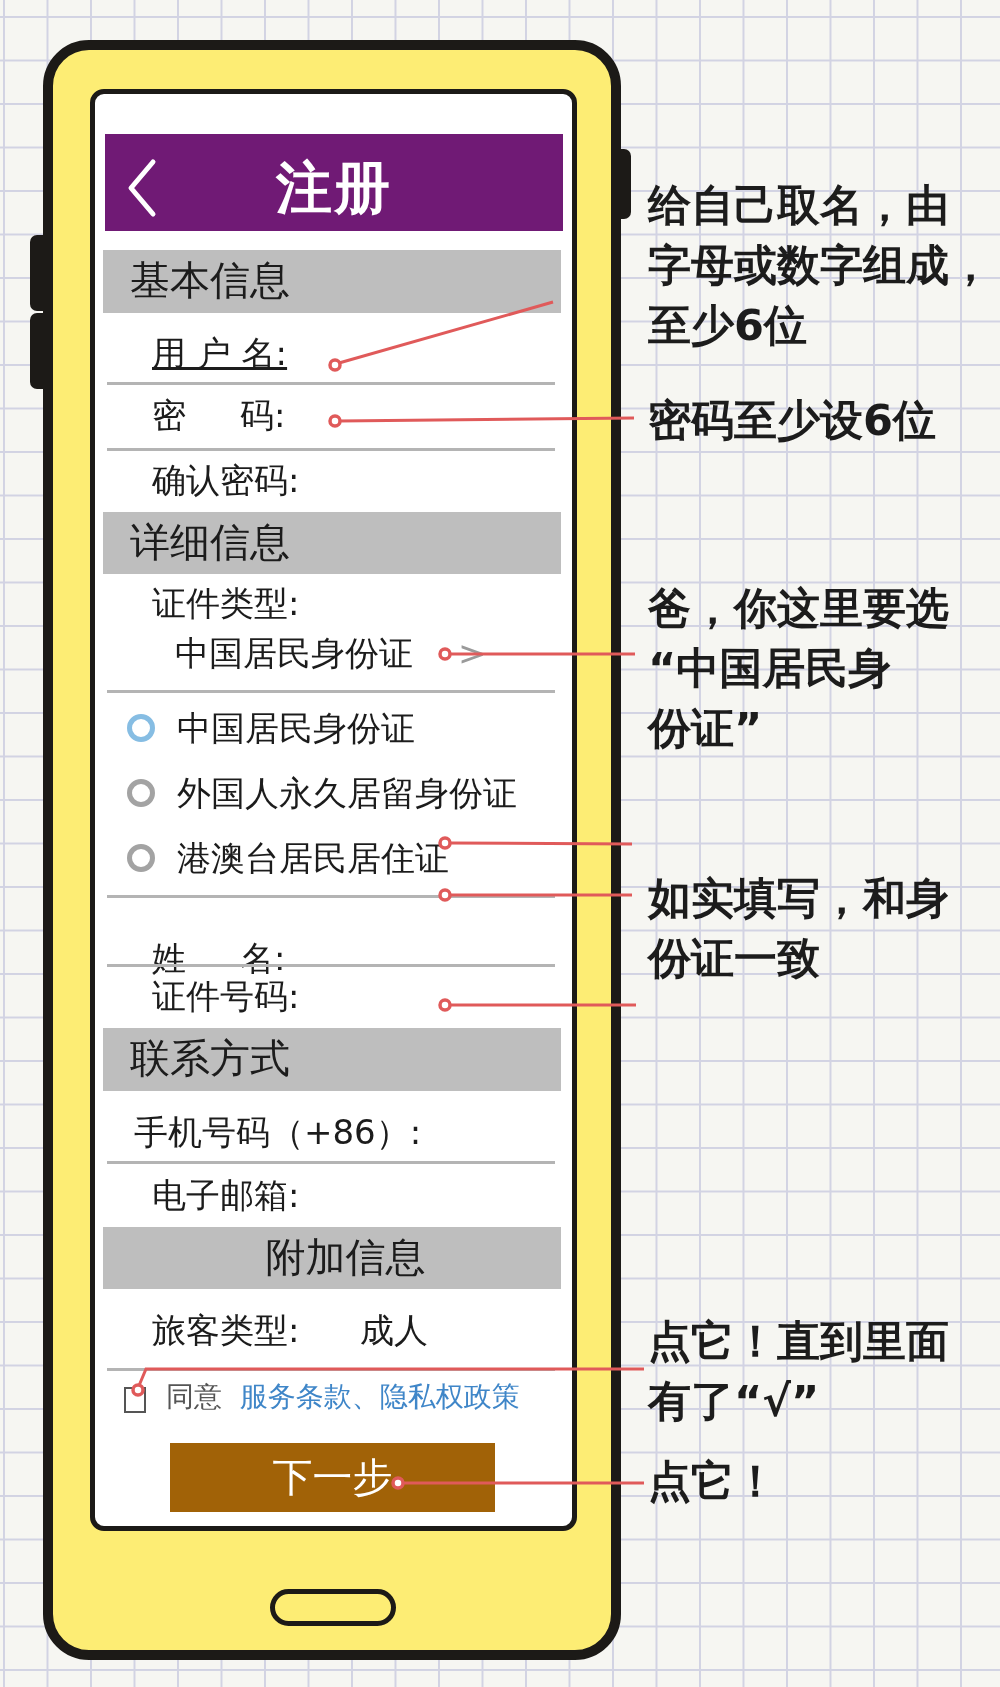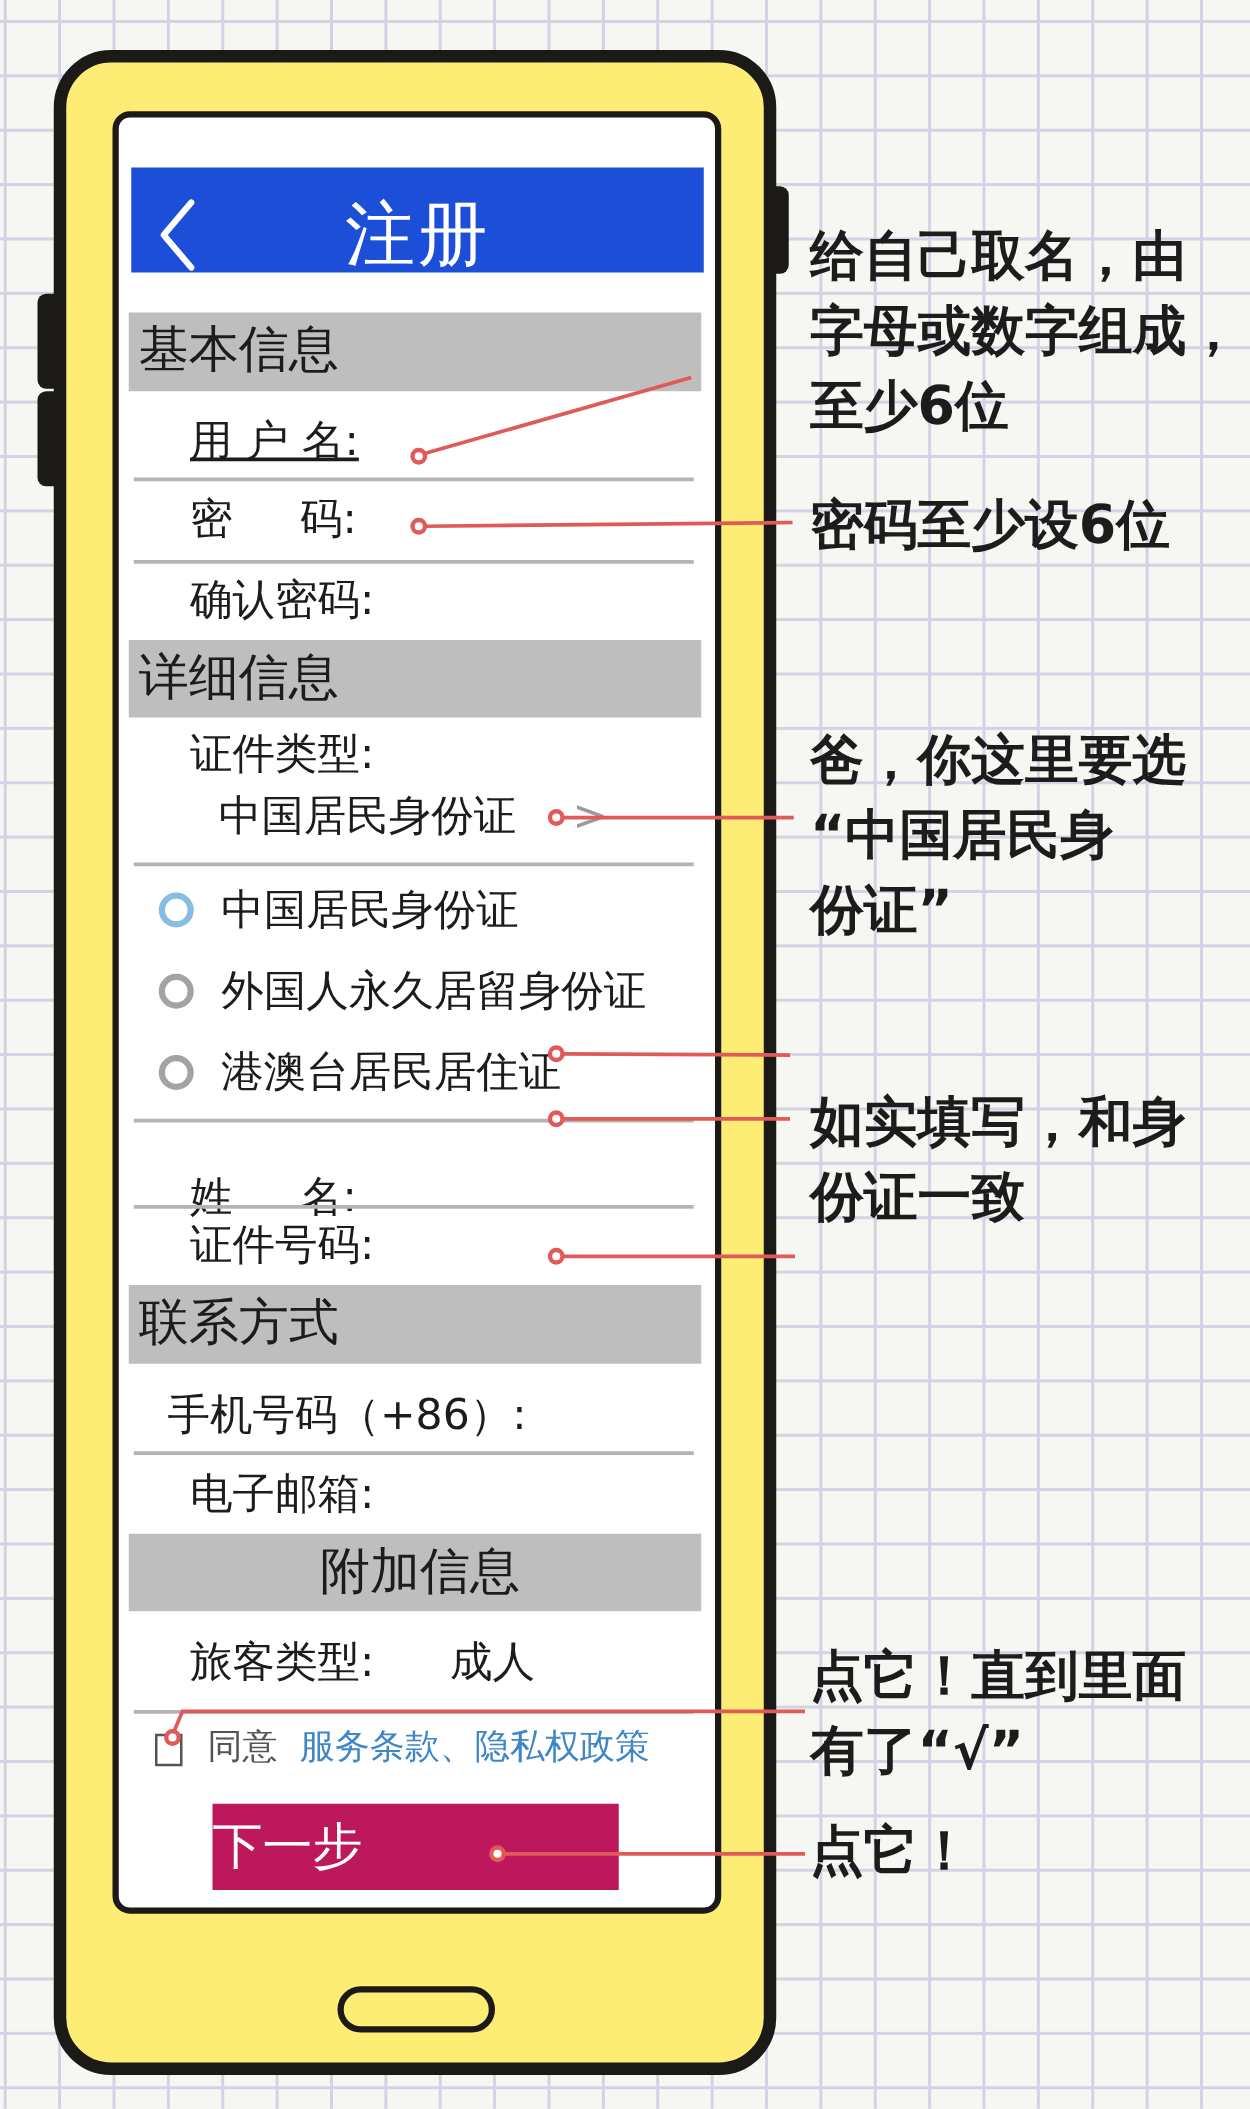--- a/index.html
+++ b/index.html
@@ -21,33 +21,33 @@
   }
   .screen {
     position:absolute; left:90px; top:89px; width:487px; height:1442px;
     box-sizing:border-box; background:#fff; border:5px solid #1c1a17; border-radius:14px; overflow:hidden;
   }
   .home-btn {
     position:absolute; left:270px; top:1589px; width:126px; height:37px;
     box-sizing:border-box; border:5px solid #1c1a17; border-radius:20px; background:#fded74;
   }
   
-  .title-bar { position:absolute; left:105px; top:134px; width:458px; height:84px; background:#1d4ed8; }
+  .title-bar { position:absolute; left:105px; top:134px; width:458px; height:97px; background:#701a75;font-weight:bold; }
   .title-text { position:absolute; left:0; right:0; top:0; height:107px; line-height:107px; text-align:center; color:#fff; font-size:56px; letter-spacing:2px; }
   .back-icon { position:absolute; left:22px; top:24px; width:30px; height:60px; }
-  .sec-head { position:absolute; left:103px; width:458px; background:#bebebe; color:#1c1c1c; font-size:40px; padding-left:8px; box-sizing:border-box; }
+  .sec-head { position:absolute; left:103px; width:458px; background:#bebebe; color:#1c1c1c; font-size:40px; padding-left:27px; box-sizing:border-box; }
   .lbl { position:absolute; color:#1c1c1c; font-size:34px; white-space:pre; line-height:1; }
   .div-line { position:absolute; left:107px; width:448px; height:3px; background:#b4b4b4; }
   .radio { position:absolute; width:28px; height:28px; box-sizing:border-box; border-radius:50%; border:5px solid #a3a3a3; }
   .radio.sel { border-color:#86bde3; }
   .chev-gray { position:absolute; color:#9a9a9a; font-size:34px; line-height:1; }
   .checkbox { position:absolute; left:124px; top:1387px; width:22px; height:26px; box-sizing:border-box; border:2px solid #555; background:#fff; }
   .agree { position:absolute; left:166px; top:1383px; font-size:28px; line-height:1; color:#555; white-space:pre; }
   .agree .link { color:#3f86c8; }
-  .next-btn { position:absolute; left:170px; top:1443px; width:325px; height:69px; background:#be185d; color:#fff; font-size:40px; text-align:left; line-height:69px; }
+  .next-btn { position:absolute; left:170px; top:1443px; width:325px; height:69px; background:#a16207; color:#fff; font-size:40px; text-align:center; line-height:69px; }
   
   .note { position:absolute; left:648px; font-size:43px; line-height:60px; color:#1c1c1c; white-space:pre; font-weight:bold; }
   svg.overlay { position:absolute; left:0; top:0; pointer-events:none; }
 </style>
 </head>
 <body>
 
 <div class="side-btn" style="left:30px;top:235px;width:22px;height:76px;"></div>
 <div class="side-btn" style="left:30px;top:313px;width:22px;height:76px;"></div>
 <div class="side-btn" style="left:612px;top:149px;width:19px;height:70px;"></div>

